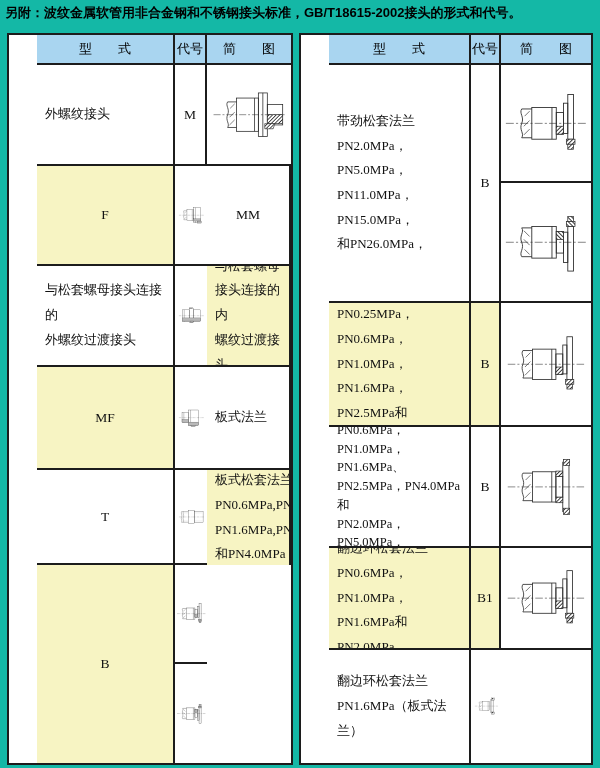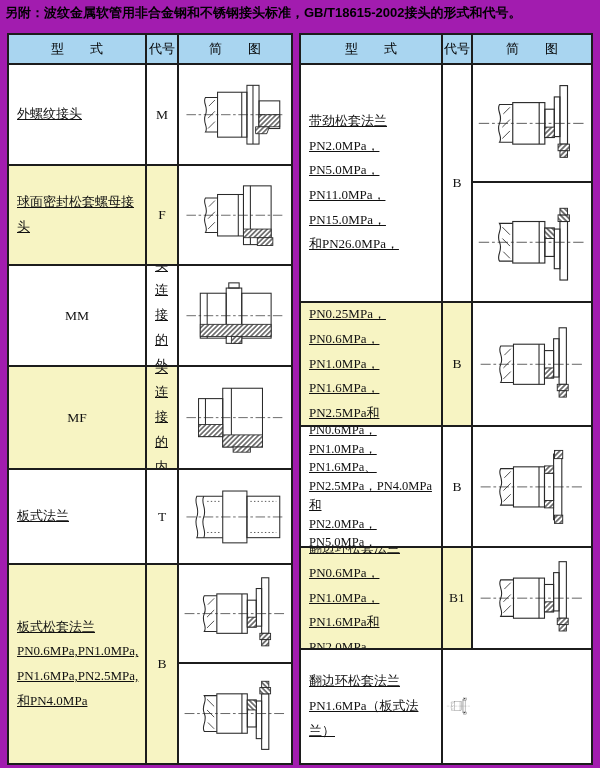--- a/index.html
+++ b/index.html
@@ -3,48 +3,48 @@
 <meta charset="utf-8">
 <style>
   :root{
     --header-bg:#a9d5f0;
     --highlight-bg:#f7f4c3;
     --border:#1c1c1c;
   }
   html,body{margin:0;padding:0;}
   body{background:#fff;}
   #page{
-    position:relative;width:600px;height:768px;background:#a21caf;overflow:hidden;
+    position:relative;width:600px;height:768px;background:#14b8a6;overflow:hidden;
     font-family:"Liberation Serif","DejaVu Serif",serif;color:#111;
   }
   .page-title{
     position:absolute;left:5px;top:5px;width:592px;
     font-family:"Liberation Sans","DejaVu Sans",sans-serif;
     font-weight:bold;font-size:13px;line-height:1.3;color:#000;
   }
   .tbl{
     position:absolute;top:33px;height:732px;
     border:2px solid var(--border);background:#fff;
-    display:grid;box-sizing:border-box;
+    display:grid;box-sizing:border-box;padding-left:28px;
   }
   .tbl-left{left:7px;width:286px;grid-template-columns:138px 32px 1fr;
     grid-template-rows:30px 101px 100px 101px 103px 95px 1fr;}
   .tbl-right{left:299px;width:294px;grid-template-columns:142px 30px 1fr;
     grid-template-rows:30px 238px 124px 121px 102px 1fr;}
   .cell{
     box-sizing:border-box;position:relative;overflow:hidden;
     border-right:2px solid var(--border);border-bottom:2px solid var(--border);
   }
   .cell.lastcol{border-right:none;}
   .cell.lastrow{border-bottom:none;}
   .hdr{
     background:var(--header-bg);display:flex;align-items:center;justify-content:center;
     font-size:13px;color:#000;
   }
-  .type{display:flex;align-items:center;background:#fff;text-decoration:underline;}
+  .type{display:flex;align-items:center;background:#fff;}
   .type .type-text{padding:4px 4px 4px 8px;font-size:13px;line-height:1.9;white-space:pre-line;}
   .tight .type-text{font-size:12.5px;line-height:1.5;}
   .code{display:flex;align-items:center;justify-content:center;font-size:13.5px;background:#fff;}
   .hl{background:var(--highlight-bg);}
   .fig{background:#fff;display:flex;align-items:center;justify-content:center;padding:2px;}
   .fig.split{flex-direction:column;padding:0;}
   .fig .sub{flex:1 1 50%;width:100%;display:flex;align-items:center;justify-content:center;box-sizing:border-box;}
   .fig .sub:first-child{border-bottom:2px solid var(--border);}
   .figsvg{width:96%;height:92%;}
   #svgdefs{position:absolute;width:0;height:0;}
@@ -199,46 +199,43 @@
     <div class="cell type">
         <div class="type-text">外螺纹接头</div>
       </div>
     <div class="cell code">M</div>
     <div class="cell fig lastcol">
       <svg class="figsvg" viewBox="0 0 120 84">
           <use href="#figM"></use>
         </svg>
     </div>
 
-    <div class="cell type hl">
-        <div class="type-text">球面密封松套螺母接头</div>
-      </div>
     <div class="cell code hl">F</div>
     <div class="cell fig lastcol">
       <svg class="figsvg" viewBox="0 0 120 84">
           <use href="#figF"></use>
         </svg>
     </div>
 
     <div class="cell code">MM</div>
     <div class="cell type">
         <div class="type-text">与松套螺母接头连接的
 外螺纹过渡接头</div>
       </div>
     <div class="cell fig lastcol">
       <svg class="figsvg" viewBox="0 0 120 84">
           <use href="#figMM"></use>
         </svg>
     </div>
 
-    <div class="cell code hl">MF</div>
     <div class="cell type hl">
         <div class="type-text">与松套螺母接头连接的内
 螺纹过渡接头</div>
       </div>
+    <div class="cell code hl">MF</div>
     <div class="cell fig lastcol">
       <svg class="figsvg" viewBox="0 0 120 84">
           <use href="#figMF"></use>
         </svg>
     </div>
 
     <div class="cell type">
         <div class="type-text">板式法兰</div>
       </div>
     <div class="cell code">T</div>

